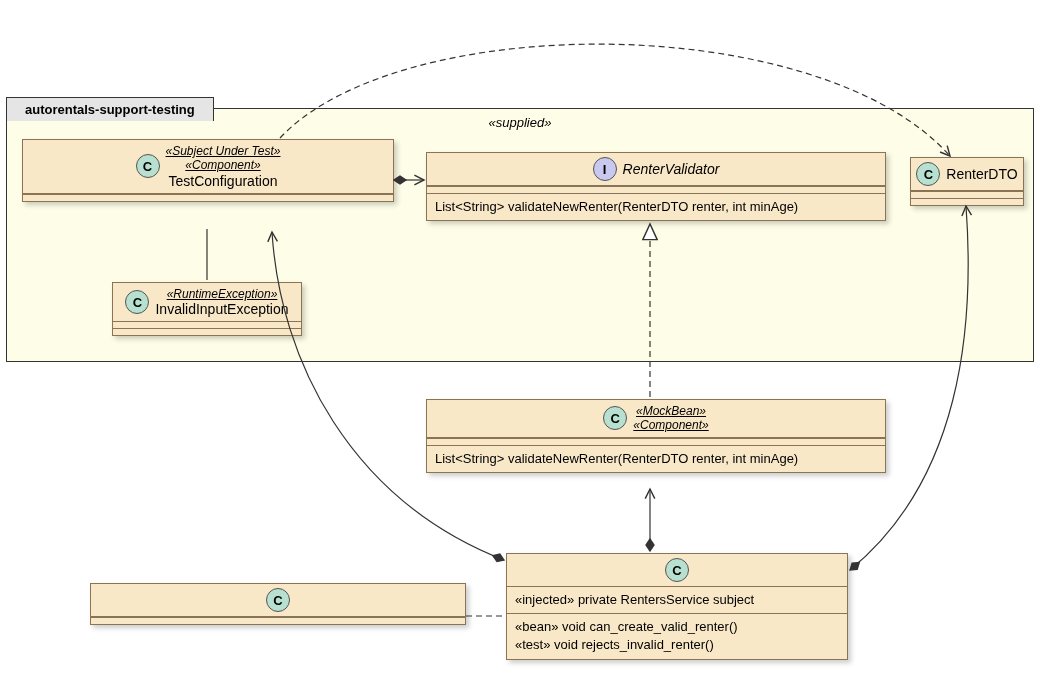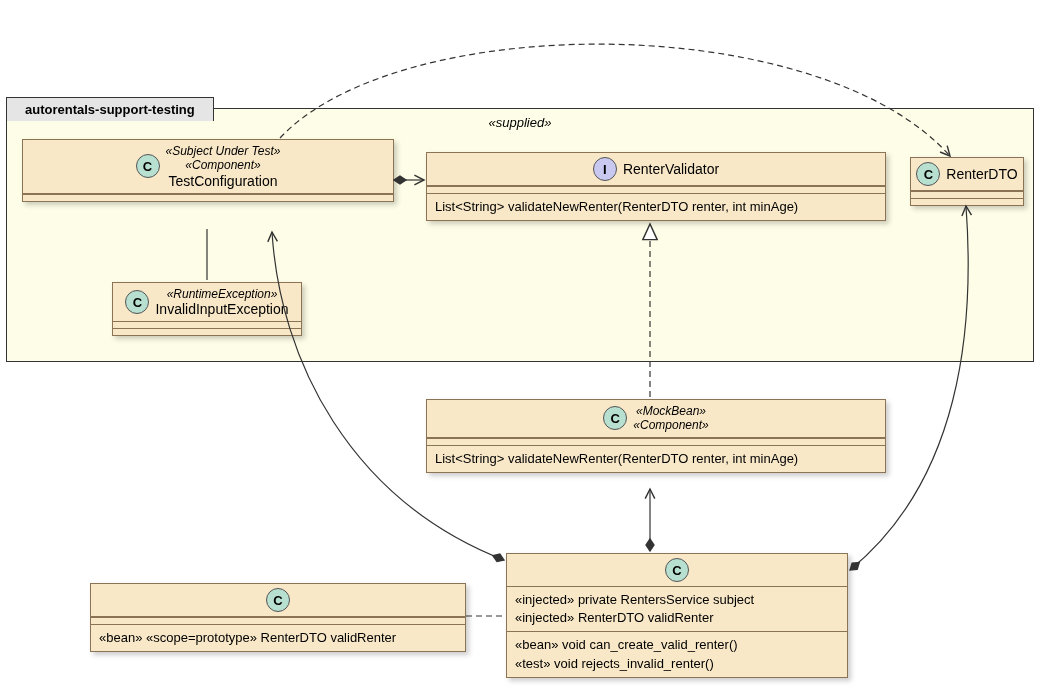--- a/index.html
+++ b/index.html
@@ -51,25 +51,26 @@
     display: flex;
     align-items: center;
     justify-content: center;
     gap: 6px;
   }
   .class-head.no-border { border-bottom: none; }
   .stereo {
     font-style: italic;
     font-size: 12px;
     line-height: 1.2;
+    text-decoration: underline;
   }
   .class-title {
     font-size: 14px;
   }
-  .class-title.italic { }
+  .class-title.italic { font-style: italic; }
   .circle {
     display: inline-flex;
     width: 22px;
     height: 22px;
     border-radius: 50%;
     border: 1px solid #555;
     align-items: center;
     justify-content: center;
     font-weight: bold;
     font-size: 13px;
@@ -161,34 +162,32 @@
   <div class="empty-compartment"></div>
   <div class="compartment border-top">List&lt;String&gt; validateNewRenter(RenterDTO renter, int minAge)</div>
 </div>
 
 <div class="class-box" style="left:506px; top:553px; width:340px;">
   <div class="class-head">
     <span class="circle c">C</span>
   </div>
   <div class="compartment">
     <div>«injected» private RentersService subject</div>
-    <div>«injected» RenterDTO validRenter</div>
   </div>
   <div class="compartment border-top">
     <div>«bean» void can_create_valid_renter()</div>
     <div>«test» void rejects_invalid_renter()</div>
   </div>
 </div>
 
 <div class="class-box" style="left:90px; top:583px; width:374px;">
   <div class="class-head">
     <span class="circle c">C</span>
   </div>
   <div class="empty-compartment"></div>
-  <div class="compartment border-top">«bean» «scope=prototype» RenterDTO validRenter</div>
 </div>
 
 <svg class="connectors">
   <defs>
     <marker id="diamond-filled" markerWidth="14" markerHeight="10" refX="1" refY="5" orient="auto">
       <path d="M0,5 L6,1 L12,5 L6,9 Z" fill="#333"></path>
     </marker>
     <marker id="arrow-open" markerWidth="12" markerHeight="12" refX="10" refY="6" orient="auto">
       <path d="M2,2 L10,6 L2,10" fill="none" stroke="#333" stroke-width="1.2"></path>
     </marker>

